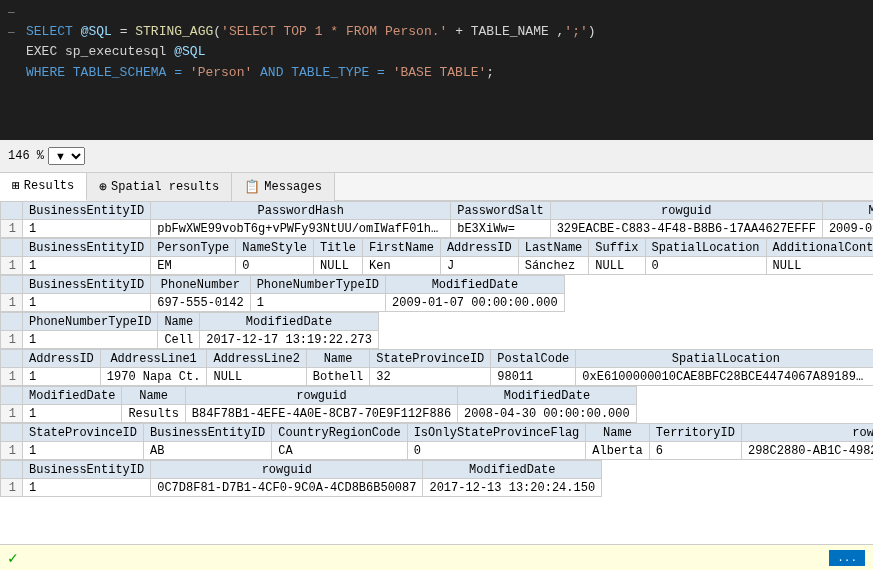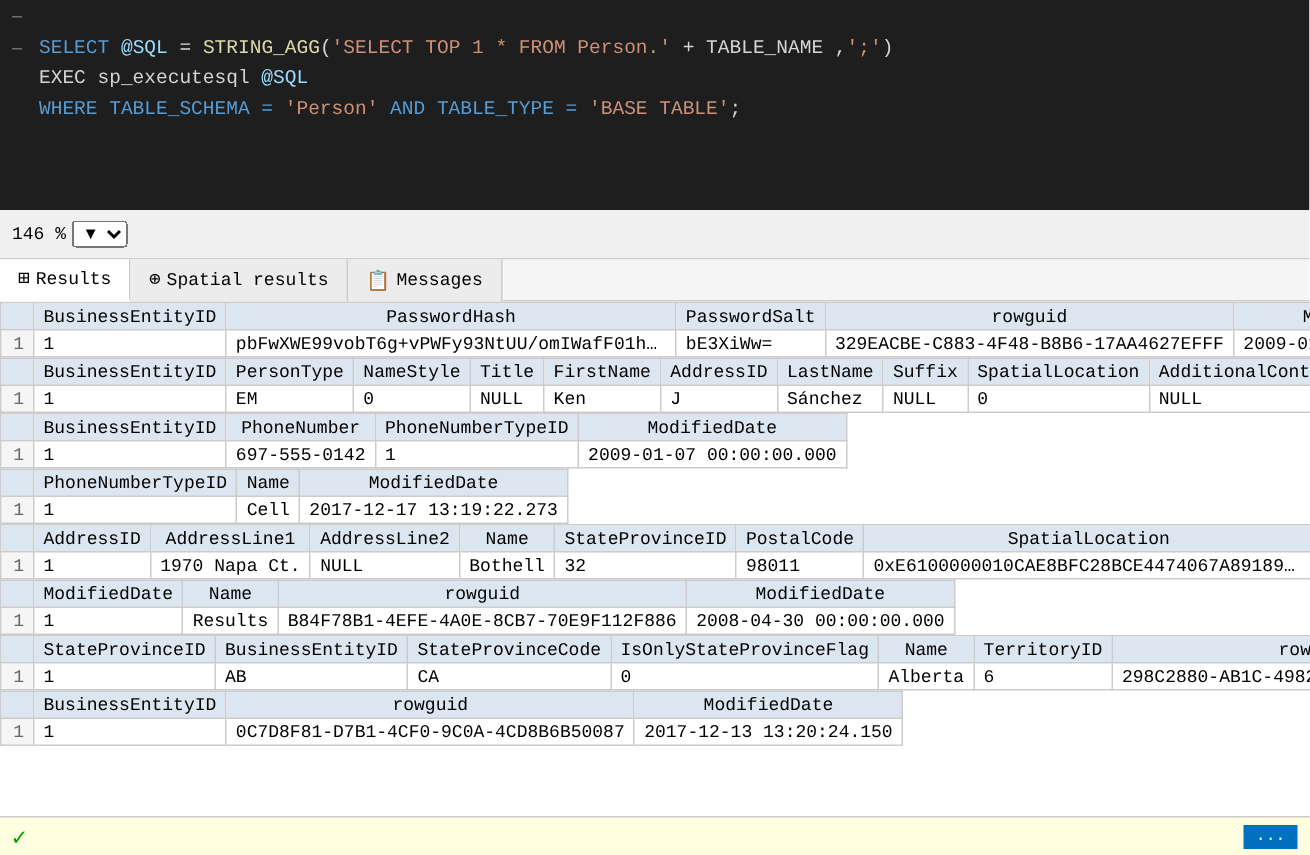--- a/index.html
+++ b/index.html
@@ -317,21 +317,21 @@
         </tbody>
       </table>
     </div>
     <div class="result-block">
       <table>
         <thead>
           <tr>
             <th></th>
             <th>StateProvinceID</th>
             <th>BusinessEntityID</th>
-            <th>StateProvinceCode</th>
+            <th>CountryRegionCode</th>
             <th>IsOnlyStateProvinceFlag</th>
             <th>Name</th>
             <th>TerritoryID</th>
             <th>rowguid</th>
           </tr>
         </thead>
         <tbody>
           <tr class="row-num">
             <td>1</td>
             <td>1</td>

